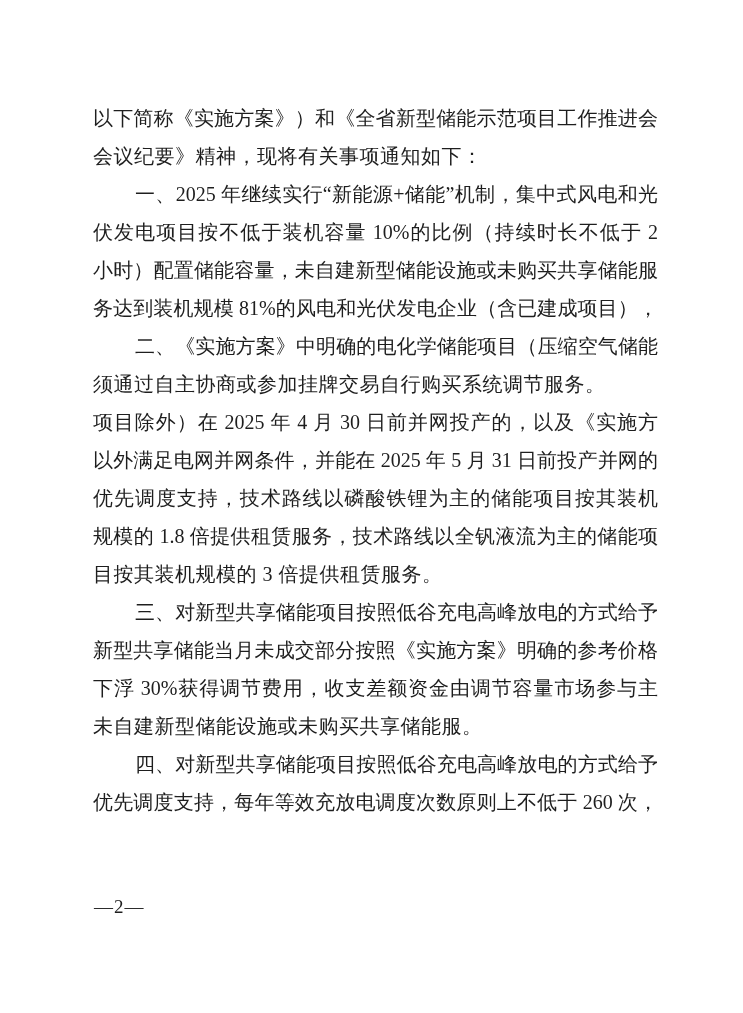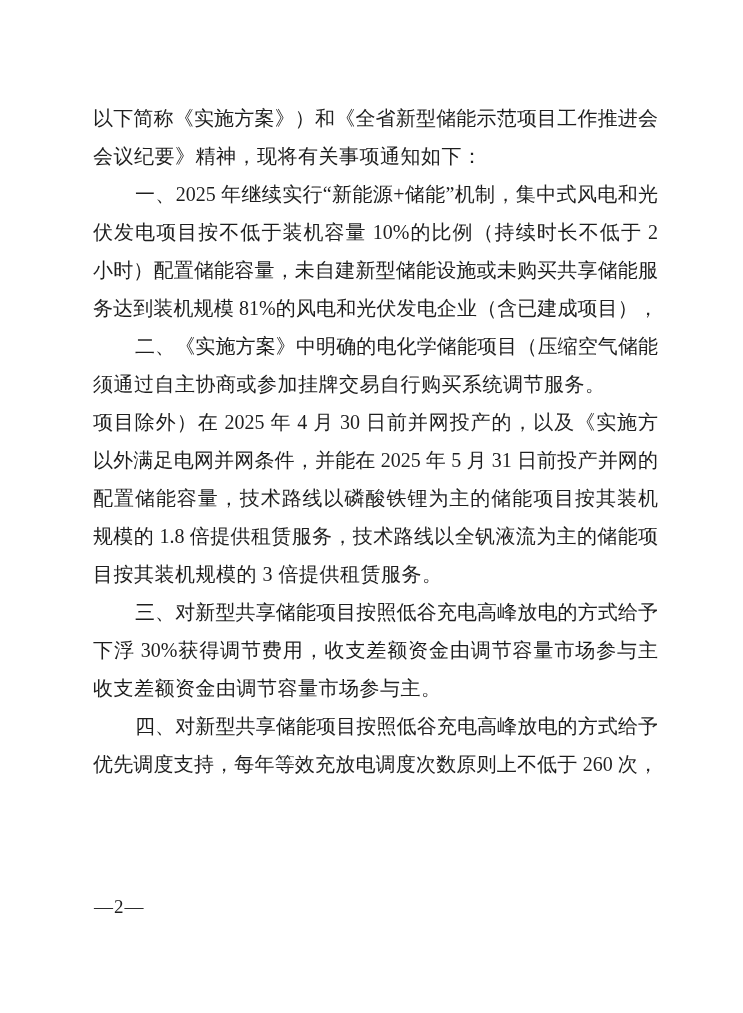--- a/index.html
+++ b/index.html
@@ -57,23 +57,24 @@
       <div class="line justify">以下简称《实施方案》）和《全省新型储能示范项目工作推进会</div>
       <div class="line">会议纪要》精神，现将有关事项通知如下：</div>
       <div class="line justify indent">一、2025 年继续实行“新能源+储能”机制，集中式风电和光</div>
       <div class="line justify">伏发电项目按不低于装机容量 10%的比例（持续时长不低于 2</div>
       <div class="line justify">小时）配置储能容量，未自建新型储能设施或未购买共享储能服</div>
       <div class="line justify">务达到装机规模 81%的风电和光伏发电企业（含已建成项目），</div>
       <div class="line justify indent">二、《实施方案》中明确的电化学储能项目（压缩空气储能</div>
       <div class="line">须通过自主协商或参加挂牌交易自行购买系统调节服务。</div>
       <div class="line justify">项目除外）在 2025 年 4 月 30 日前并网投产的，以及《实施方案》</div>
       <div class="line justify">以外满足电网并网条件，并能在 2025 年 5 月 31 日前投产并网的</div>
-      <div class="line justify">配置储能容量，技术路线以磷酸铁锂为主的储能项目按其装机</div>
+      <div class="line justify">优先调度支持，技术路线以磷酸铁锂为主的储能项目按其装机</div>
       <div class="line justify">规模的 1.8 倍提供租赁服务，技术路线以全钒液流为主的储能项</div>
       <div class="line">目按其装机规模的 3 倍提供租赁服务。</div>
       <div class="line justify indent">三、对新型共享储能项目按照低谷充电高峰放电的方式给予</div>
+      <div class="line justify">新型共享储能当月未成交部分按照《实施方案》明确的参考价格</div>
       <div class="line justify">下浮 30%获得调节费用，收支差额资金由调节容量市场参与主</div>
-      <div class="line">收支差额资金由调节容量市场参与主。</div>
+      <div class="line">未自建新型储能设施或未购买共享储能服。</div>
       <div class="line justify indent">四、对新型共享储能项目按照低谷充电高峰放电的方式给予</div>
       <div class="line justify">优先调度支持，每年等效充放电调度次数原则上不低于 260 次，</div>
     </div>
   <div class="page-num">—2—</div>
 </div>
 
 </body></html>

